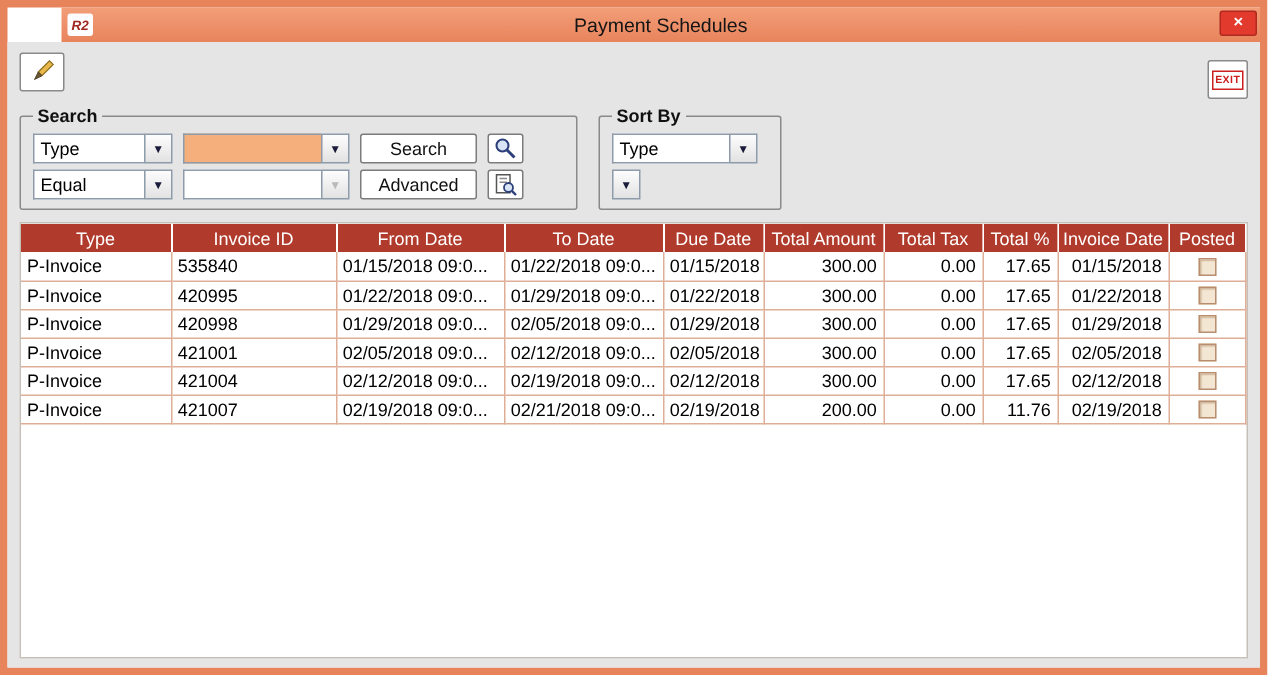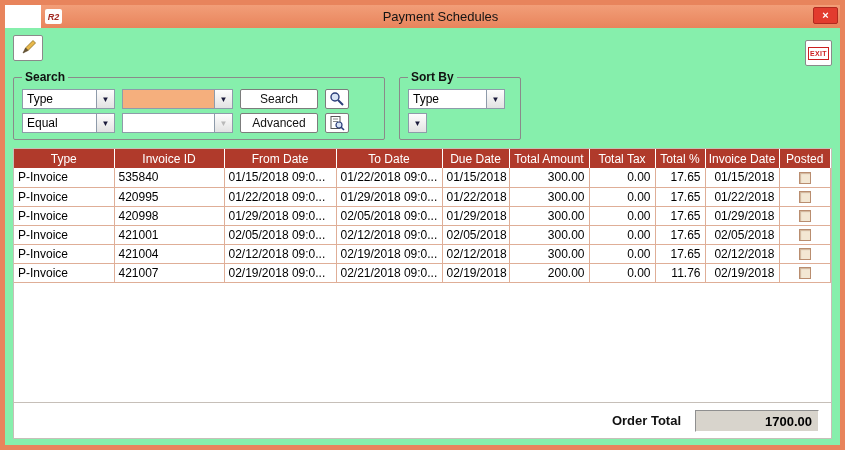--- a/index.html
+++ b/index.html
@@ -25,21 +25,21 @@
     position:absolute;left:0;right:0;text-align:center;
     font-size:13px;color:#141414;
   }
   .close-btn{
     position:absolute;right:2px;top:2px;width:25px;height:17px;
     background:var(--close-bg,#E23B2E);color:#fff;border:1px solid #b02a1f;border-radius:2px;
     font-size:11px;font-weight:bold;line-height:1;padding:0;cursor:pointer;z-index:2;
     font-family:"Liberation Sans",sans-serif;
   }
 
-  .content{flex:1;display:flex;flex-direction:column;min-height:0;background:#86efac;}
+  .content{flex:1;display:flex;flex-direction:column;min-height:0;background:#e5e5e5;}
 
   .toolbar{display:flex;justify-content:space-between;align-items:flex-start;padding:7px 8px 2px;}
   .tool-btn{
     width:30px;height:26px;background:#fff;border:1px solid #8a8a8a;border-radius:2px;
     display:flex;align-items:center;justify-content:center;padding:0;cursor:pointer;
   }
   .exit-btn{width:27px;height:26px;margin-top:5px;}
   .exit-label{
     font-size:7px;font-weight:bold;color:var(--exit-red,#CC1F1F);
     border:1px solid var(--exit-red,#CC1F1F);padding:2px 1px;letter-spacing:.3px;
@@ -306,20 +306,16 @@
     <td class="c6">0.00</td>
     <td class="c7">11.76</td>
     <td class="c8">02/19/2018</td>
     <td class="c9">
       <span class="cbx"></span>
     </td>
   </tr>
           </tbody>
       </table>
       <div class="table-fill"></div>
-      <div class="footer">
-        <span class="total-label">Order Total</span>
-        <div class="total-value">1700.00</div>
-      </div>
     </div>
 
   </div>
 </div>
 
 </body></html>

